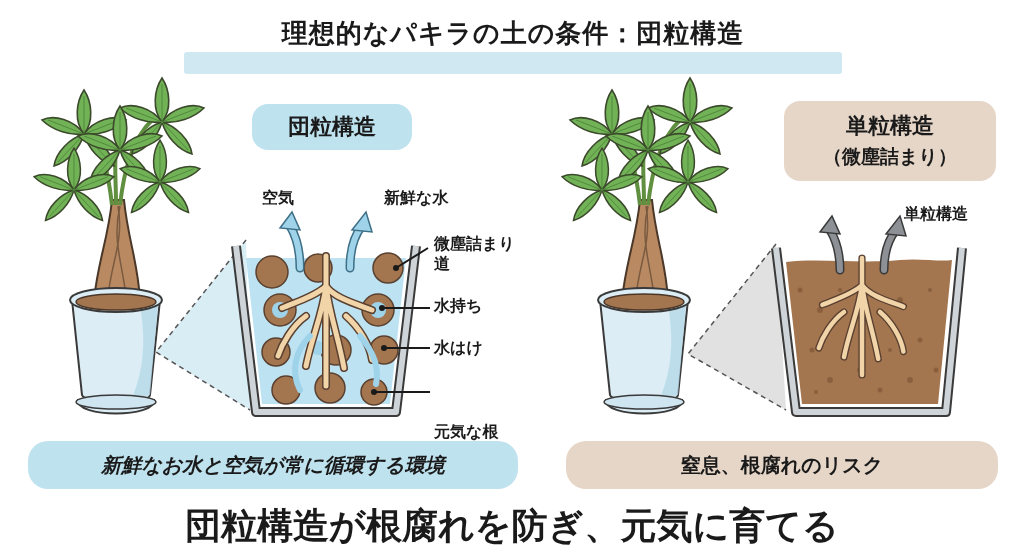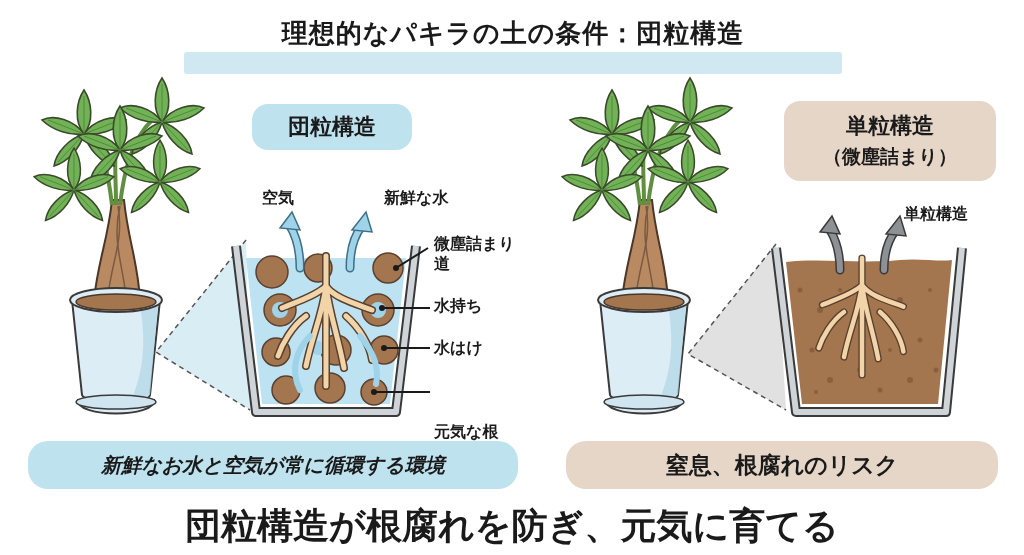--- a/index.html
+++ b/index.html
@@ -25,21 +25,21 @@
   .pill {
     position: absolute; display: flex; align-items: center; justify-content: center;
     flex-direction: column; font-weight: bold; text-align: center;
   }
   .pill-blue { background: #bfe2ef; }
   .pill-tan { background: #e6d6c8; }
   #heading-good { left: 252px; top: 104px; width: 160px; height: 46px; border-radius: 16px; font-size: 22px; }
   #heading-bad { left: 784px; top: 101px; width: 212px; height: 80px; border-radius: 16px; font-size: 22px; line-height: 30px; }
   #heading-bad .sub { font-size: 19px; }
   #caption-good { left: 28px; top: 441px; width: 490px; height: 48px; border-radius: 20px; font-size: 20px; font-style: italic; }
-  #caption-bad { left: 566px; top: 441px; width: 432px; height: 48px; border-radius: 20px; font-size: 23px; }
+  #caption-bad { left: 566px; top: 441px; width: 432px; height: 48px; border-radius: 20px; font-size: 20px; }
   .footer {
     position: absolute; left: 0; right: 0; top: 502px; text-align: center;
     font-size: 36px; font-weight: bold; white-space: nowrap;
   }
   .label { position: absolute; font-size: 16px; font-weight: bold; white-space: nowrap; }
   svg.art { position: absolute; left: 0; top: 0; }
 </style>
 </head>
 <body>
 

